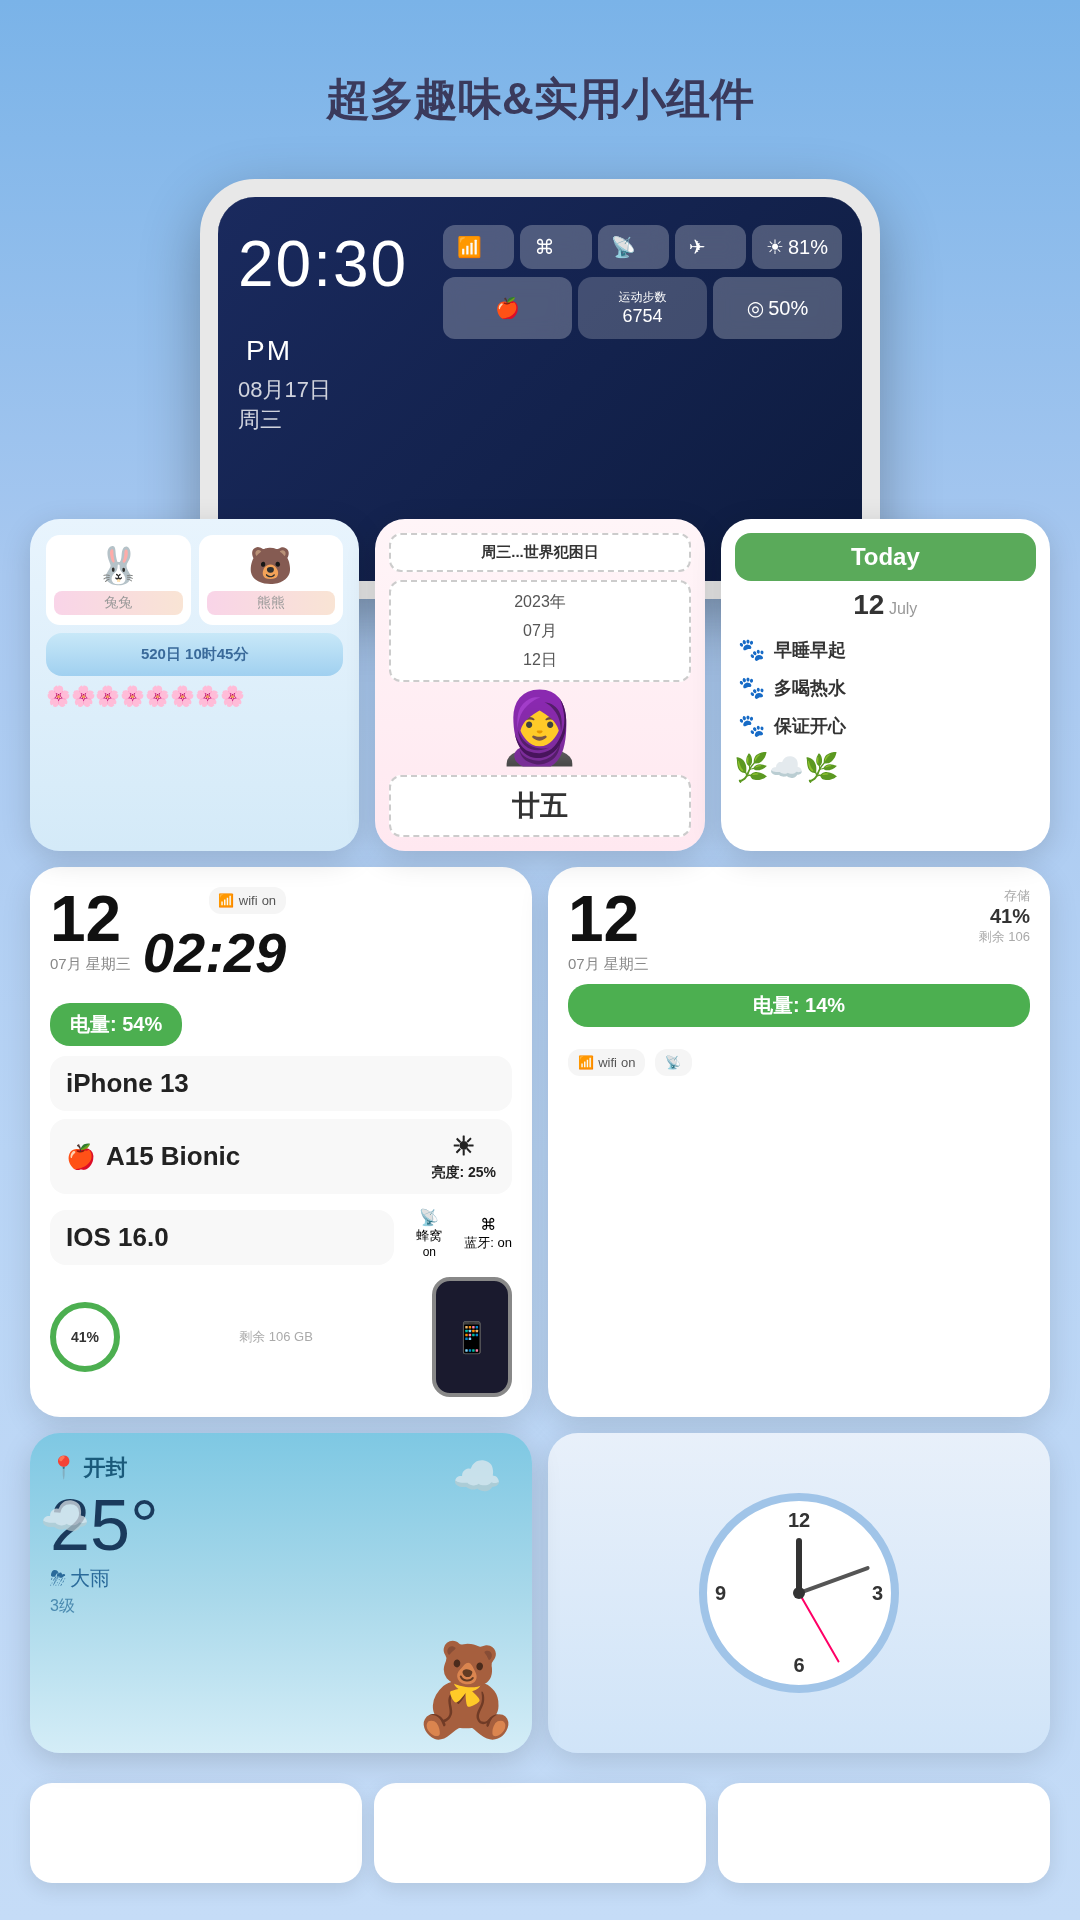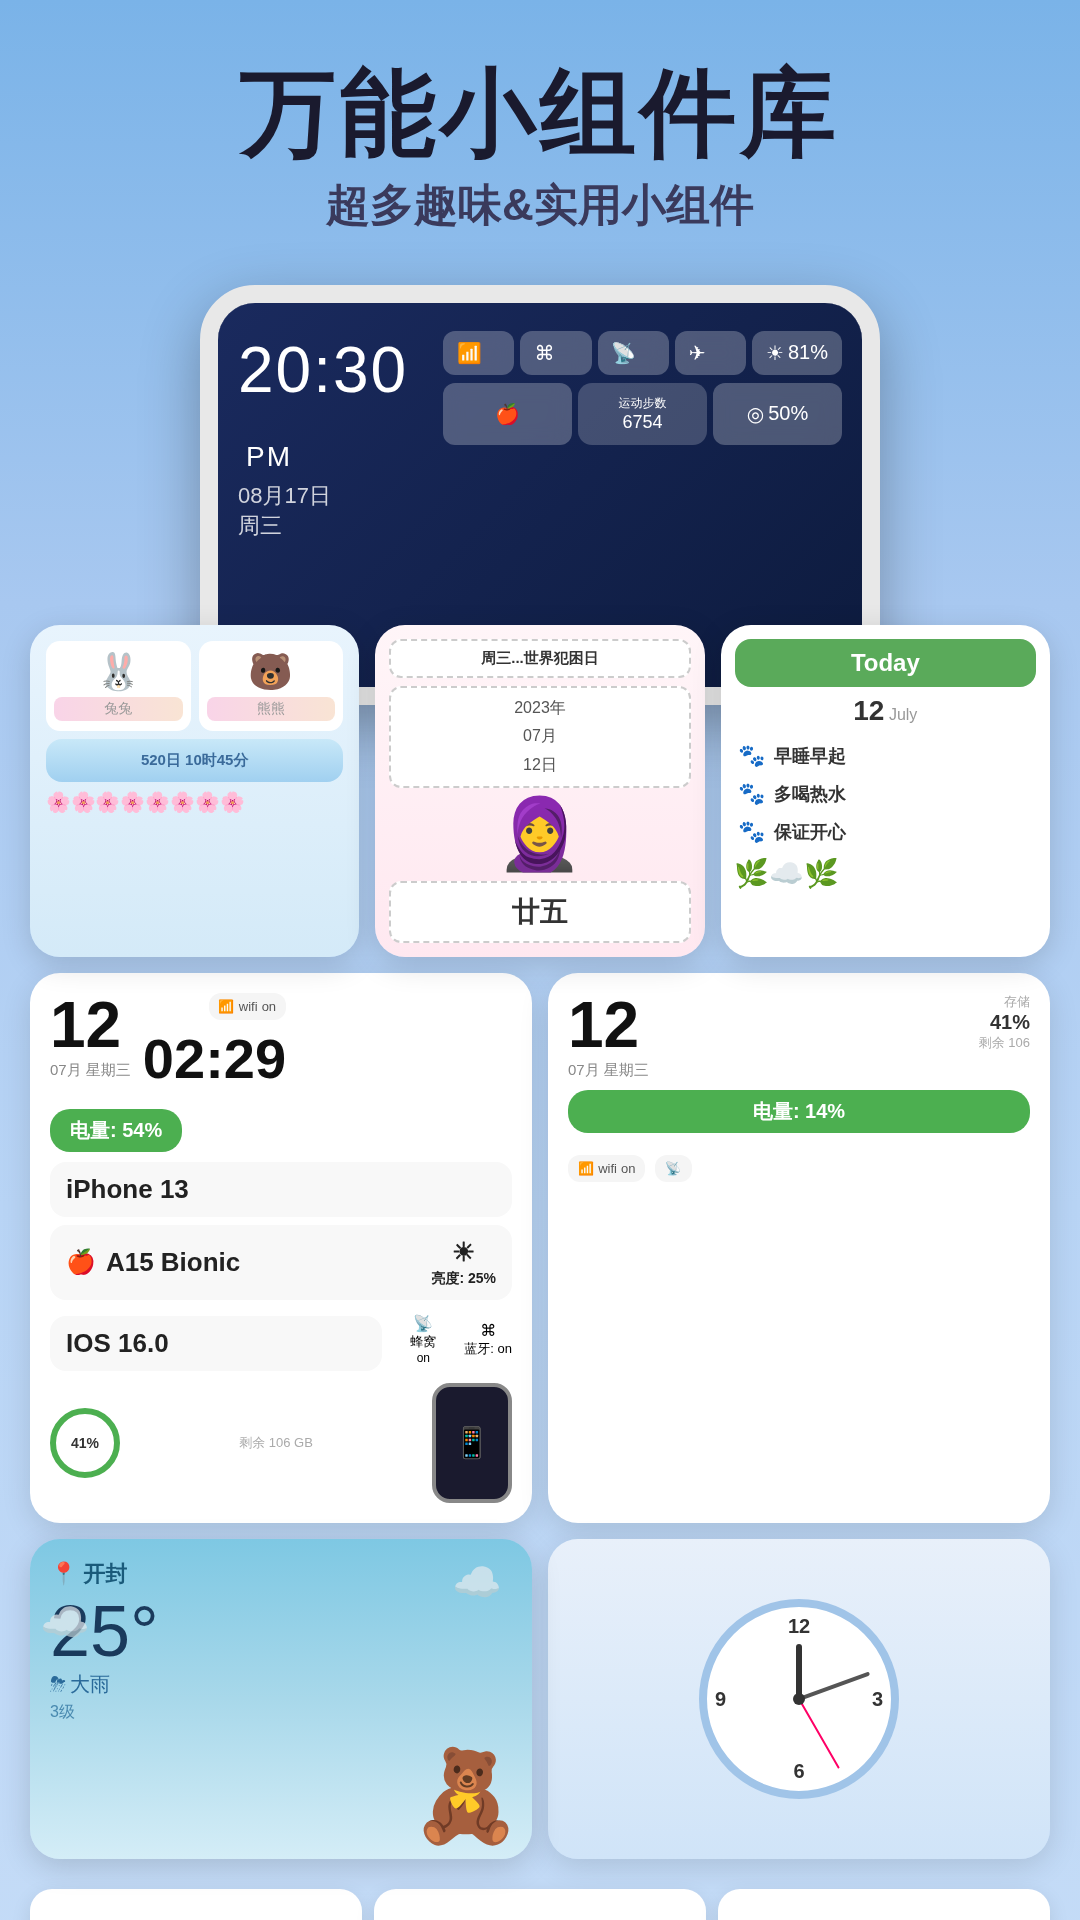--- a/index.html
+++ b/index.html
@@ -266,20 +266,21 @@
       align-items: center;
       gap: 4px;
       font-size: 13px;
       color: #555;
     }
     .big-time {
       font-size: 56px;
       font-weight: 800;
       color: #111;
       margin-bottom: 8px;
+      font-style: italic;
     }
     .battery-green {
       background: #4caf50;
       color: white;
       border-radius: 20px;
       padding: 8px 20px;
       font-size: 20px;
       font-weight: 600;
       display: inline-block;
       margin-bottom: 10px;
@@ -504,21 +505,20 @@
       font-size: 20px;
       font-weight: 700;
       color: #333;
     }
     .remain-text { font-size: 13px; color: #aaa; }
   </style>
 </head>
 <body>
 
 <div class="header">
-  <div class="main-title">万能小组件库</div>
   <div class="sub-title">超多趣味&amp;实用小组件</div>
 </div>
 
 <div class="phone-mockup-container">
   <div class="phone-mockup">
     <div class="phone-screen">
       <div style="display:flex; justify-content:space-between; align-items:flex-start;">
         <div class="time-display">
           <div class="time-large">
             <span>20:30</span>
@@ -630,21 +630,21 @@
       <span>iPhone 13</span>
     </div>
     <div class="device-info-row">
       <span class="apple-logo">🍎</span>
       <span>A15 Bionic</span>
       <span style="margin-left:auto; display:flex; flex-direction:column; align-items:center; gap:2px;">
         <span>☀</span>
         <span style="font-size:14px;">亮度: 25%</span>
       </span>
     </div>
-    <div style="display:flex; gap:28px; align-items:center; margin-top:8px;">
+    <div style="display:flex; gap:22px; align-items:center; margin-top:8px;">
       <div class="ios-row" style="flex:1;">IOS 16.0</div>
       <div style="display:flex; flex-direction:column; align-items:center;">
         <span>📡</span>
         <span style="font-size:13px;">蜂窝</span>
         <span style="font-size:12px;">on</span>
       </div>
       <div style="display:flex; flex-direction:column; align-items:center;">
         <span>⌘</span>
         <span style="font-size:13px;">蓝牙: on</span>
       </div>

